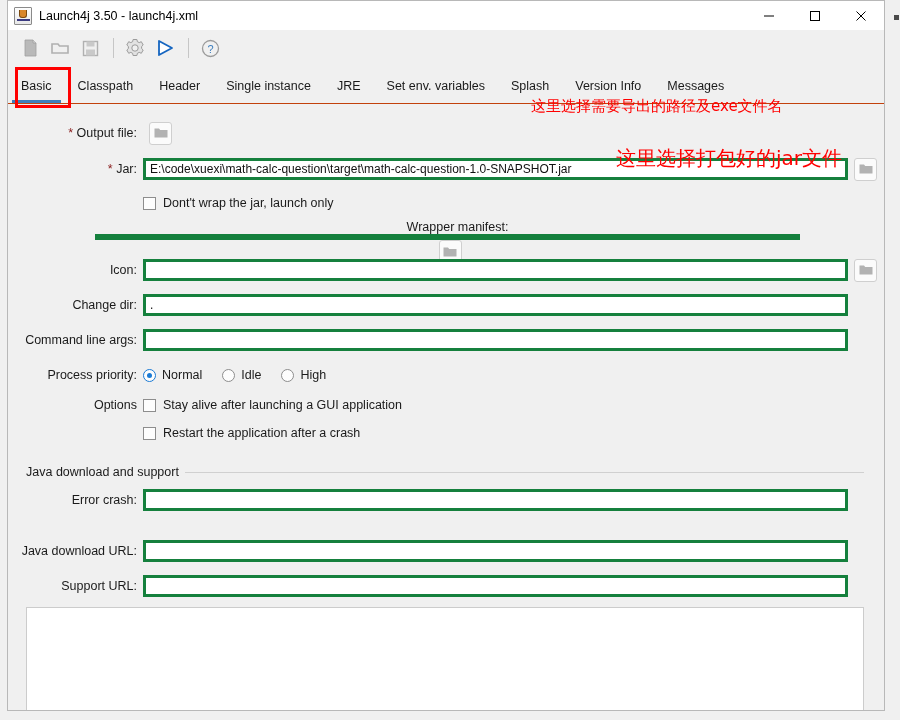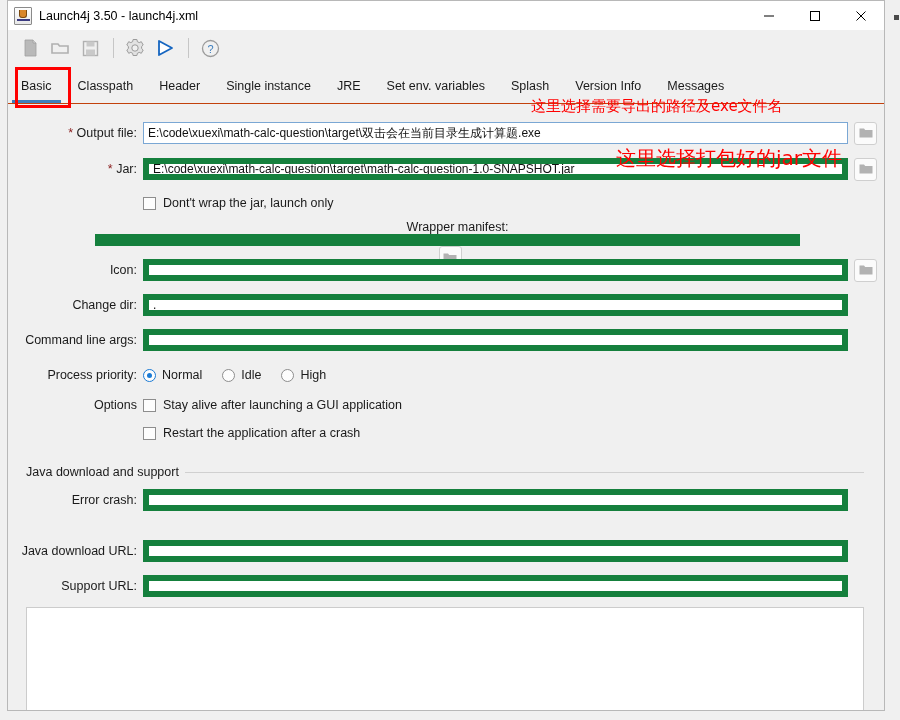--- a/index.html
+++ b/index.html
@@ -156,21 +156,21 @@
     padding-right: 6px;
     font-size: 12.5px;
     color: #1a1a1a;
     white-space: nowrap;
     flex: none;
   }
   .req { color: #8b2020; font-size: 12.5px; }
   .inp {
     height: 22px;
     background: #ffffff;
-    border: 6px solid #15803d;
+    border: 3px solid #15803d;
     font-size: 12px;
     color: #111;
     display: flex;
     align-items: center;
     padding: 0 4px;
     white-space: nowrap;
     overflow: hidden;
     font-family: "Liberation Sans", "DejaVu Sans", sans-serif;
   }
   .inp.focused { border: 1px solid #7aa7d4; }
@@ -378,23 +378,20 @@
         </div>
     </div>
     <div class="tab-highlight"></div>
 
     <div class="form">
 
       <div class="row" style="margin-top:14px;">
         <div class="lbl">
           <span class="req">*</span>
           <span>Output file:</span>
-        </div>
-        <div class="inp w-main focused">
-          <span>E:\code\xuexi\math-calc-question\target\双击会在当前目录生成计算题.exe</span>
         </div>
         <div class="browse">
           <svg width="14" height="12" viewBox="0 0 14 12">
               <path d="M0.5 1.5 L5 1.5 L6.2 3 L13.5 3 L13.5 10.5 L0.5 10.5 Z" fill="#b2b2b2"></path>
             </svg>
         </div>
       </div>
 
       <div class="row" style="margin-top:6px;">
         <div class="lbl">

